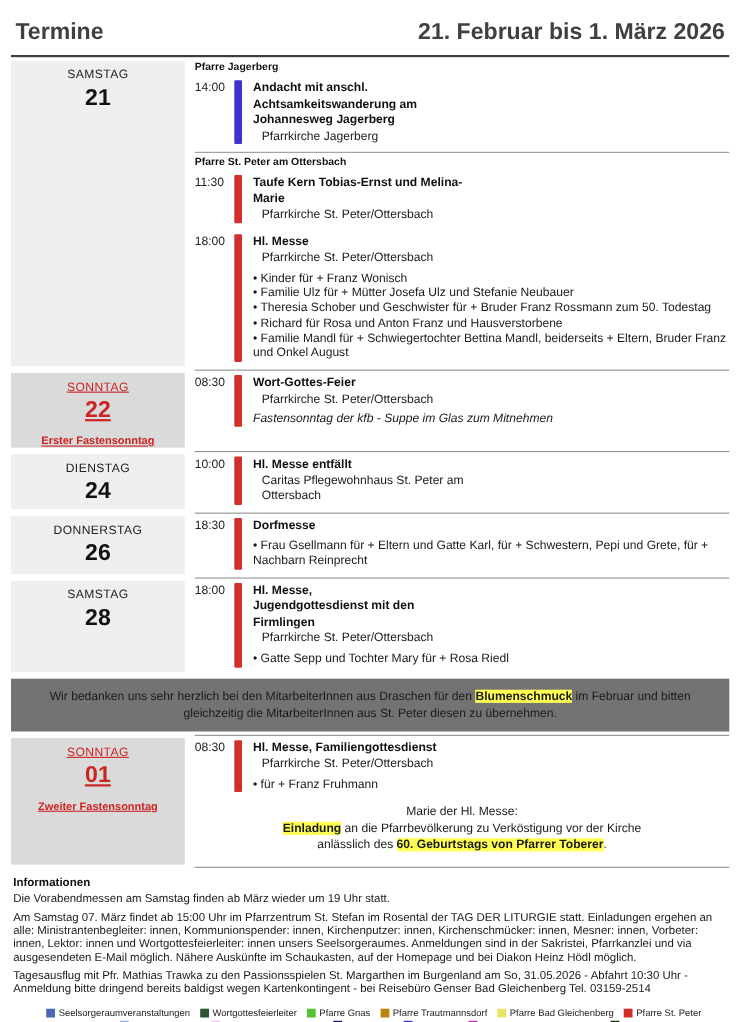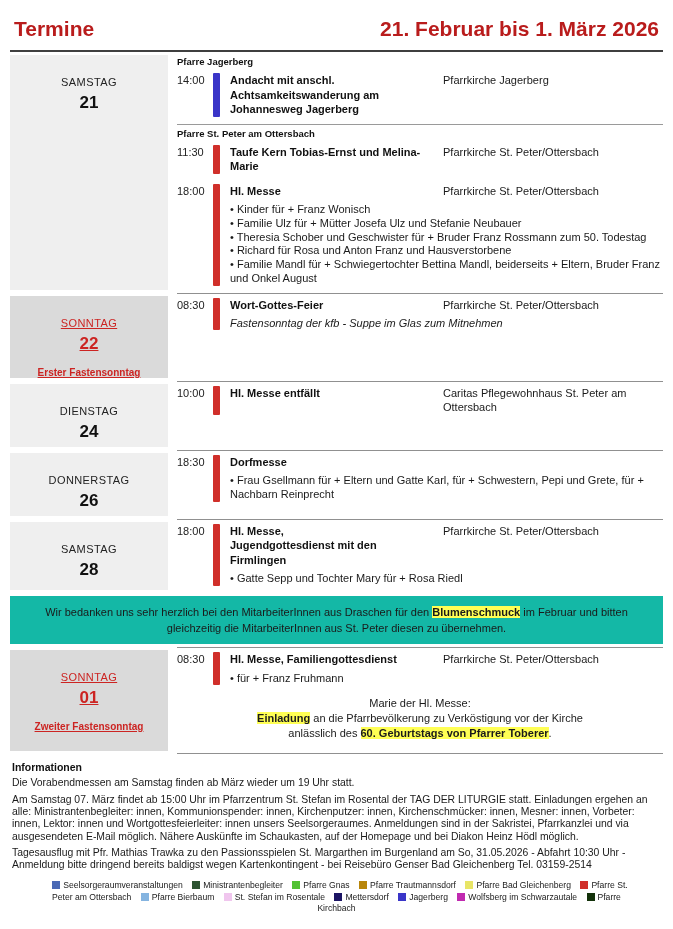--- a/index.html
+++ b/index.html
@@ -1,46 +1,46 @@
 <!DOCTYPE html>
 <html><head>
 <meta charset="utf-8">
 <style>
   html,body{margin:0;padding:0;background:#fff;}
   .page{position:relative;width:673px;height:929px;overflow:hidden;background:#fff;
         font-family:"Liberation Sans",sans-serif;color:#1a1a1a;box-sizing:border-box;padding:0 10px;}
   
   .hdr{display:flex;justify-content:space-between;align-items:baseline;padding:17px 4px 9px 4px;}
-  .hdr-title,.hdr-range{font-size:21px;font-weight:bold;color:#b91c1c;}
+  .hdr-title,.hdr-range{font-size:21px;font-weight:bold;color:#404040;}
   .rule{height:2px;background:#3f3f3f;}
   
   .row{display:flex;}
-  .day{width:158px;flex-shrink:0;background:#efefef;text-align:center;padding-top:21px;margin:3px 0;box-sizing:border-box;}
+  .day{width:158px;flex-shrink:0;background:#efefef;text-align:center;padding-top:7px;margin:3px 0;box-sizing:border-box;}
   .row.sunday .day{background:#dadada;}
   .wd{font-size:11px;letter-spacing:.4px;color:#222;}
-  .dn{font-size:17px;font-weight:bold;line-height:30px;color:#111;}
+  .dn{font-size:21px;font-weight:bold;line-height:30px;color:#111;}
   .note{font-size:10px;font-weight:bold;margin-top:8px;}
   .row.sunday .wd,.row.sunday .dn,.row.sunday .note{color:#cc2422;text-decoration:underline;}
   .evs{flex:1;margin-left:9px;border-top:1px solid #909090;padding-top:1px;box-sizing:border-box;}
   .row.first .evs{border-top:none;}
   .row.last .evs{border-bottom:1px solid #909090;}
   .grp + .grp{border-top:1px solid #9a9a9a;}
   .grp-h{font-size:9.5px;font-weight:bold;padding:3px 2px 3px 0;color:#111;}
   .event{display:flex;padding:3px 0 7px 0;}
   .time{width:36px;flex-shrink:0;font-size:11px;padding-top:1px;color:#222;}
   .bar{width:7px;flex-shrink:0;margin-right:10px;border-radius:1px;}
   .ebody{flex:1;min-width:0;}
-  .ehead{display:flex;}
+  .ehead{display:flex;flex-direction:column;}
   .title{width:205px;flex-shrink:0;font-size:11px;font-weight:bold;line-height:14.5px;white-space:pre-line;color:#111;}
   .loc{flex:1;font-size:11px;line-height:14.5px;padding-left:8px;white-space:pre-line;}
   .subtitle{font-size:11px;font-style:italic;margin-top:4px;line-height:14px;}
   .bullets{margin-top:5px;}
   .bullet{font-size:11px;line-height:13.8px;}
   
-  .banner{background:#14b8a6;text-align:center;font-size:11px;line-height:16px;padding:8px 30px;margin:3px 0;}
+  .banner{background:#737373;text-align:center;font-size:11px;line-height:16px;padding:8px 30px;margin:3px 0;}
   .hlb{background:#ffff54;font-weight:bold;}
   .invite{text-align:center;font-size:11px;line-height:15px;padding:4px 0 12px 0;}
   
   .info{padding:7px 2px 0 2px;}
   .info-h{font-size:10.5px;font-weight:bold;margin:0 0 4px 0;color:#111;}
   .info p{font-size:10.4px;line-height:12.3px;margin:0 0 4px 0;}
   
   .legend{text-align:center;font-size:8.6px;line-height:11.5px;padding:5px 24px 0 24px;}
   .sq{display:inline-block;width:8px;height:8px;margin:0 3px 0 7px;vertical-align:-1px;}
 </style>
@@ -230,21 +230,21 @@
 
   <div class="info">
     <div class="info-h">Informationen</div>
     <p>Die Vorabendmessen am Samstag finden ab März wieder um 19 Uhr statt.</p>
     <p>Am Samstag 07. März findet ab 15:00 Uhr im Pfarrzentrum St. Stefan im Rosental der TAG DER LITURGIE statt. Einladungen ergehen an alle: Ministrantenbegleiter: innen, Kommunionspender: innen, Kirchenputzer: innen, Kirchenschmücker: innen, Mesner: innen, Vorbeter: innen, Lektor: innen und Wortgottesfeierleiter: innen unsers Seelsorgeraumes. Anmeldungen sind in der Sakristei, Pfarrkanzlei und via ausgesendeten E-Mail möglich. Nähere Auskünfte im Schaukasten, auf der Homepage und bei Diakon Heinz Hödl möglich.</p>
     <p>Tagesausflug mit Pfr. Mathias Trawka zu den Passionsspielen St. Margarthen im Burgenland am So, 31.05.2026 - Abfahrt 10:30 Uhr - Anmeldung bitte dringend bereits baldigst wegen Kartenkontingent - bei Reisebüro Genser Bad Gleichenberg Tel. 03159-2514</p>
   </div>
 
   <div class="legend">
     <span class="li"><span class="sq" style="background-color: rgb(74, 105, 181);"></span><span>Seelsorgeraumveranstaltungen</span></span>
-    <span class="li"><span class="sq" style="background-color: rgb(46, 84, 50);"></span><span>Ministrantenbegleiter</span></span>
+    <span class="li"><span class="sq" style="background-color: rgb(46, 84, 50);"></span><span>Wortgottesfeierleiter</span></span>
     <span class="li"><span class="sq" style="background-color: rgb(83, 194, 52);"></span><span>Pfarre Gnas</span></span>
     <span class="li"><span class="sq" style="background-color: rgb(184, 134, 11);"></span><span>Pfarre Trautmannsdorf</span></span>
     <span class="li"><span class="sq" style="background-color: rgb(232, 229, 102);"></span><span>Pfarre Bad Gleichenberg</span></span>
     <span class="li"><span class="sq" style="background-color: rgb(208, 47, 42);"></span><span>Pfarre St. Peter am Ottersbach</span></span>
     <span class="li"><span class="sq" style="background-color: rgb(133, 180, 224);"></span><span>Pfarre Bierbaum</span></span>
     <span class="li"><span class="sq" style="background-color: rgb(240, 198, 238);"></span><span>St. Stefan im Rosentale</span></span>
     <span class="li"><span class="sq" style="background-color: rgb(27, 20, 100);"></span><span>Mettersdorf</span></span>
     <span class="li"><span class="sq" style="background-color: rgb(58, 53, 200);"></span><span>Jagerberg</span></span>
     <span class="li"><span class="sq" style="background-color: rgb(192, 42, 176);"></span><span>Wolfsberg im Schwarzautale</span></span>
     <span class="li"><span class="sq" style="background-color: rgb(19, 50, 10);"></span><span>Pfarre Kirchbach</span></span>

